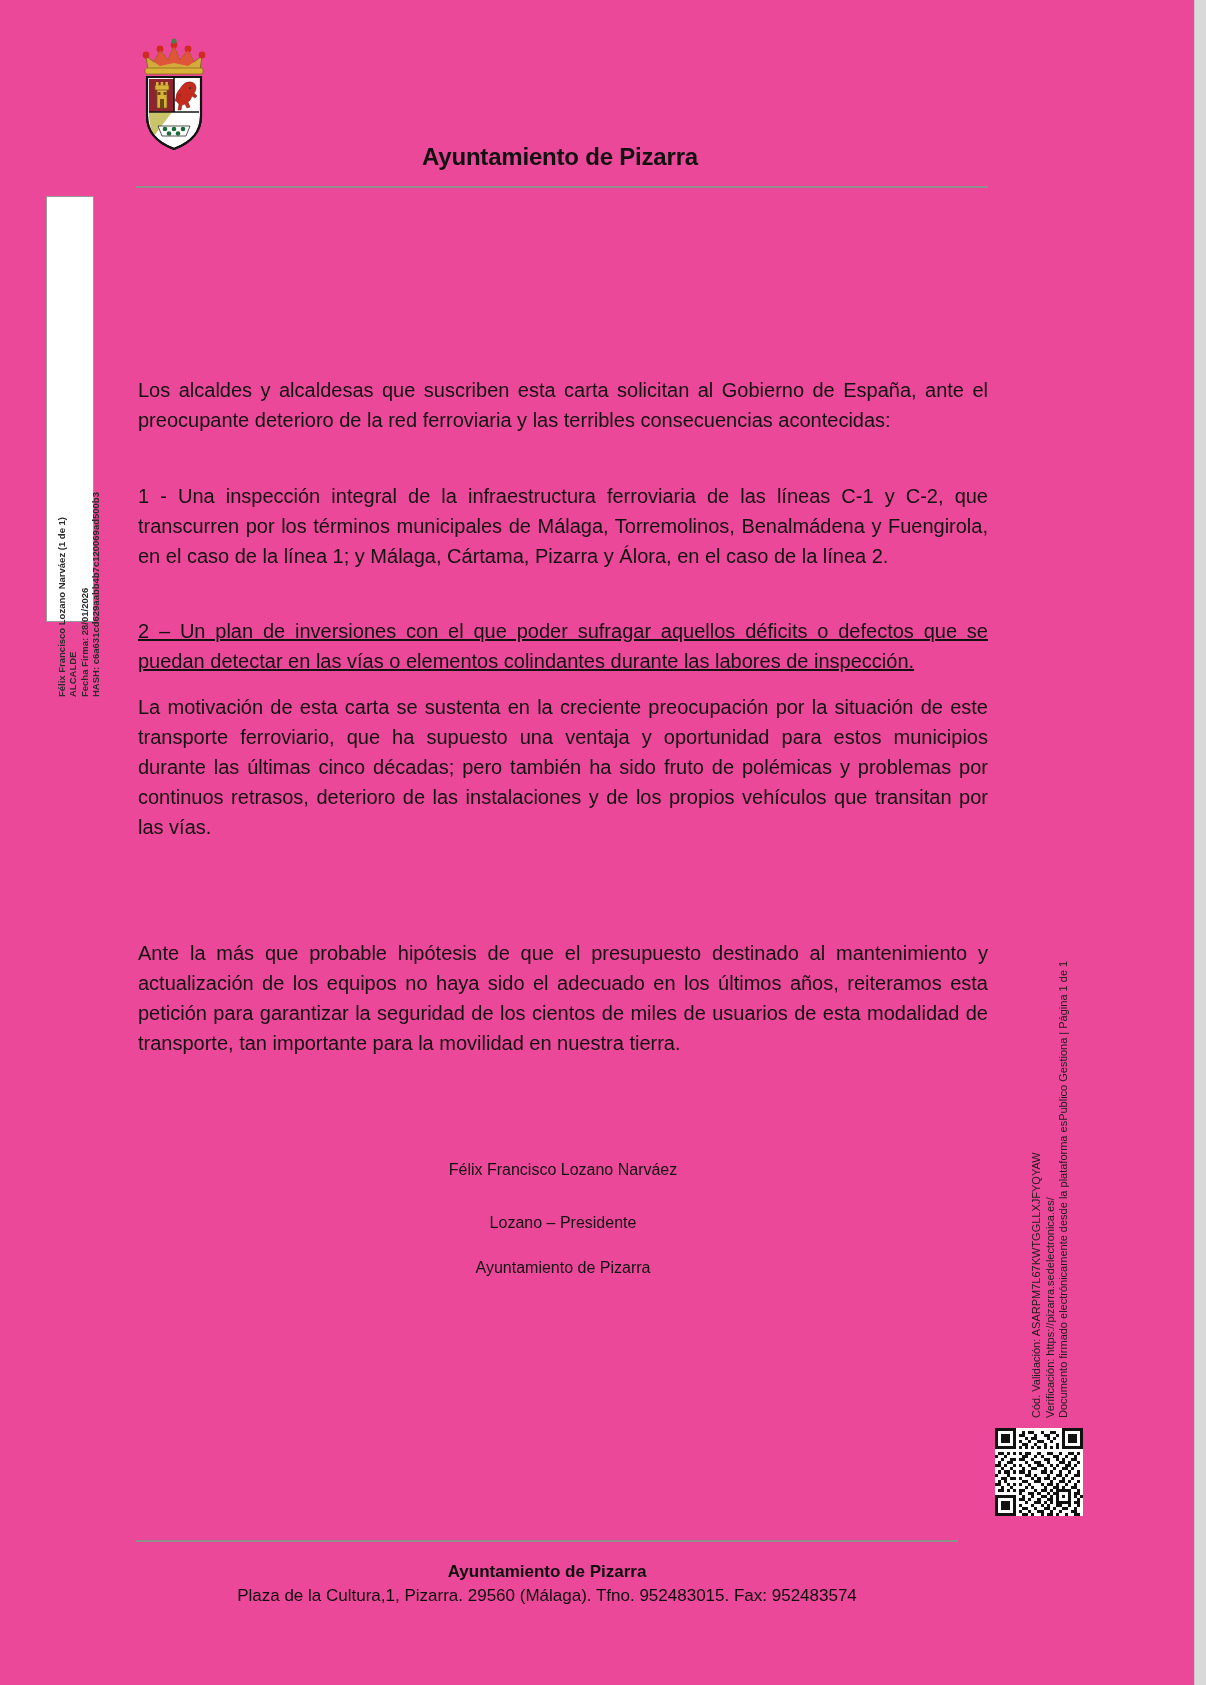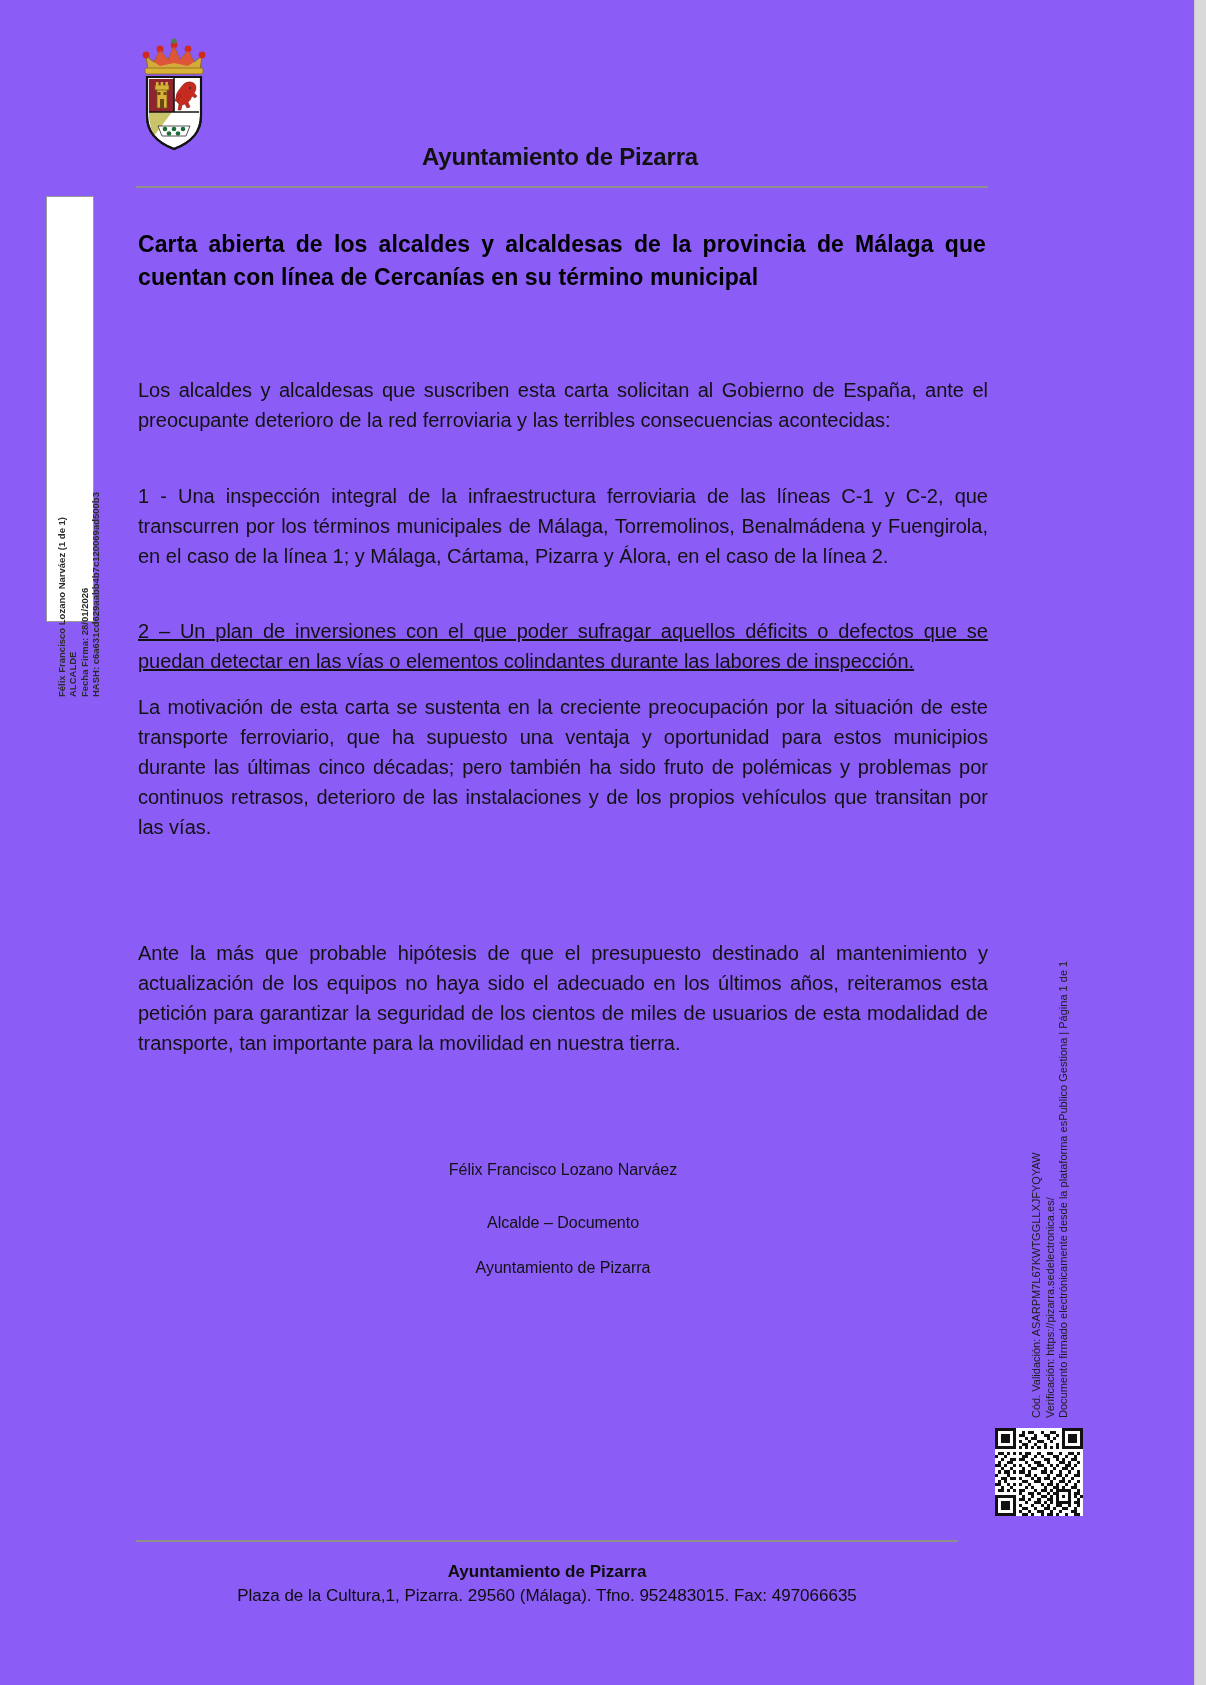--- a/index.html
+++ b/index.html
@@ -7,21 +7,21 @@
     padding: 0;
     background: #f0f0f0;
   }
   body {
     font-family: "Liberation Sans", sans-serif;
   }
   .page {
     position: relative;
     width: 1206px;
     height: 1685px;
-    background: #8b5cf6;
+    background: #ec4899;
     overflow: hidden;
   }
   
   .right-gutter {
     position: absolute;
     top: 0;
     right: 0;
     width: 11px;
     height: 1685px;
     background: #d9d9d9;
@@ -251,30 +251,29 @@
     <div class="stamp-left-inner">
       <div class="vtext-left">
         <span class="ln">Félix Francisco Lozano Narváez (1 de 1)</span>
         <span class="ln">ALCALDE</span>
         <span class="ln">Fecha Firma: 28/01/2026</span>
         <span class="ln">HASH: c6a631cd629aabb4b7c120069ad500b3</span>
       </div>
     </div>
   </div>
 
-  <div class="doc-title">Carta abierta de los alcaldes y alcaldesas de la provincia de Málaga que cuentan con línea de Cercanías en su término municipal</div>
 
   <div class="para" id="p1">Los alcaldes y alcaldesas que suscriben esta carta solicitan al Gobierno de España, ante el preocupante deterioro de la red ferroviaria y las terribles consecuencias acontecidas:</div>
   <div class="para" id="p2">1 - Una inspección integral de la infraestructura ferroviaria de las líneas C-1 y C-2, que transcurren por los términos municipales de Málaga, Torremolinos, Benalmádena y Fuengirola, en el caso de la línea 1; y Málaga, Cártama, Pizarra y Álora, en el caso de la línea 2.</div>
   <div class="para" id="p3">2 – Un plan de inversiones con el que poder sufragar aquellos déficits o defectos que se puedan detectar en las vías o elementos colindantes durante las labores de inspección.</div>
   <div class="para" id="p4">La motivación de esta carta se sustenta en la creciente preocupación por la situación de este transporte ferroviario, que ha supuesto una ventaja y oportunidad para estos municipios durante las últimas cinco décadas; pero también ha sido fruto de polémicas y problemas por continuos retrasos, deterioro de las instalaciones y de los propios vehículos que transitan por las vías.</div>
   <div class="para" id="p5">Ante la más que probable hipótesis de que el presupuesto destinado al mantenimiento y actualización de los equipos no haya sido el adecuado en los últimos años, reiteramos esta petición para garantizar la seguridad de los cientos de miles de usuarios de esta modalidad de transporte, tan importante para la movilidad en nuestra tierra.</div>
 
   <div class="sig" id="sig1">Félix Francisco Lozano Narváez</div>
-  <div class="sig" id="sig2">Alcalde – Documento</div>
+  <div class="sig" id="sig2">Lozano – Presidente</div>
   <div class="sig" id="sig3">Ayuntamiento de Pizarra</div>
 
   <div class="vtext-right">
     <span class="ln">Cód. Validación: ASARPM7L67KWTGGLLXJFYQYAW</span>
     <span class="ln">Verificación: https://pizarra.sedelectronica.es/</span>
     <span class="ln">Documento firmado electrónicamente desde la plataforma esPublico Gestiona | Página 1 de 1</span>
   </div>
 
   <div class="qr">
     <svg viewBox="0 0 29 29" width="88" height="88" shape-rendering="crispEdges" xmlns="http://www.w3.org/2000/svg">
@@ -495,15 +494,15 @@
           <rect x="17" y="28" width="2" height="1"></rect>
         <rect x="20" y="28" width="1" height="1"></rect>
           <rect x="23" y="28" width="1" height="1"></rect>
         <rect x="26" y="28" width="2" height="1"></rect>
       </g>
     </svg>
   </div>
 
   <div class="footer-rule"></div>
   <div class="footer-name">Ayuntamiento de Pizarra</div>
-  <div class="footer-addr">Plaza de la Cultura,1, Pizarra. 29560 (Málaga). Tfno. 952483015. Fax: 497066635</div>
+  <div class="footer-addr">Plaza de la Cultura,1, Pizarra. 29560 (Málaga). Tfno. 952483015. Fax: 952483574</div>
 
 </div>
 
 </body></html>

